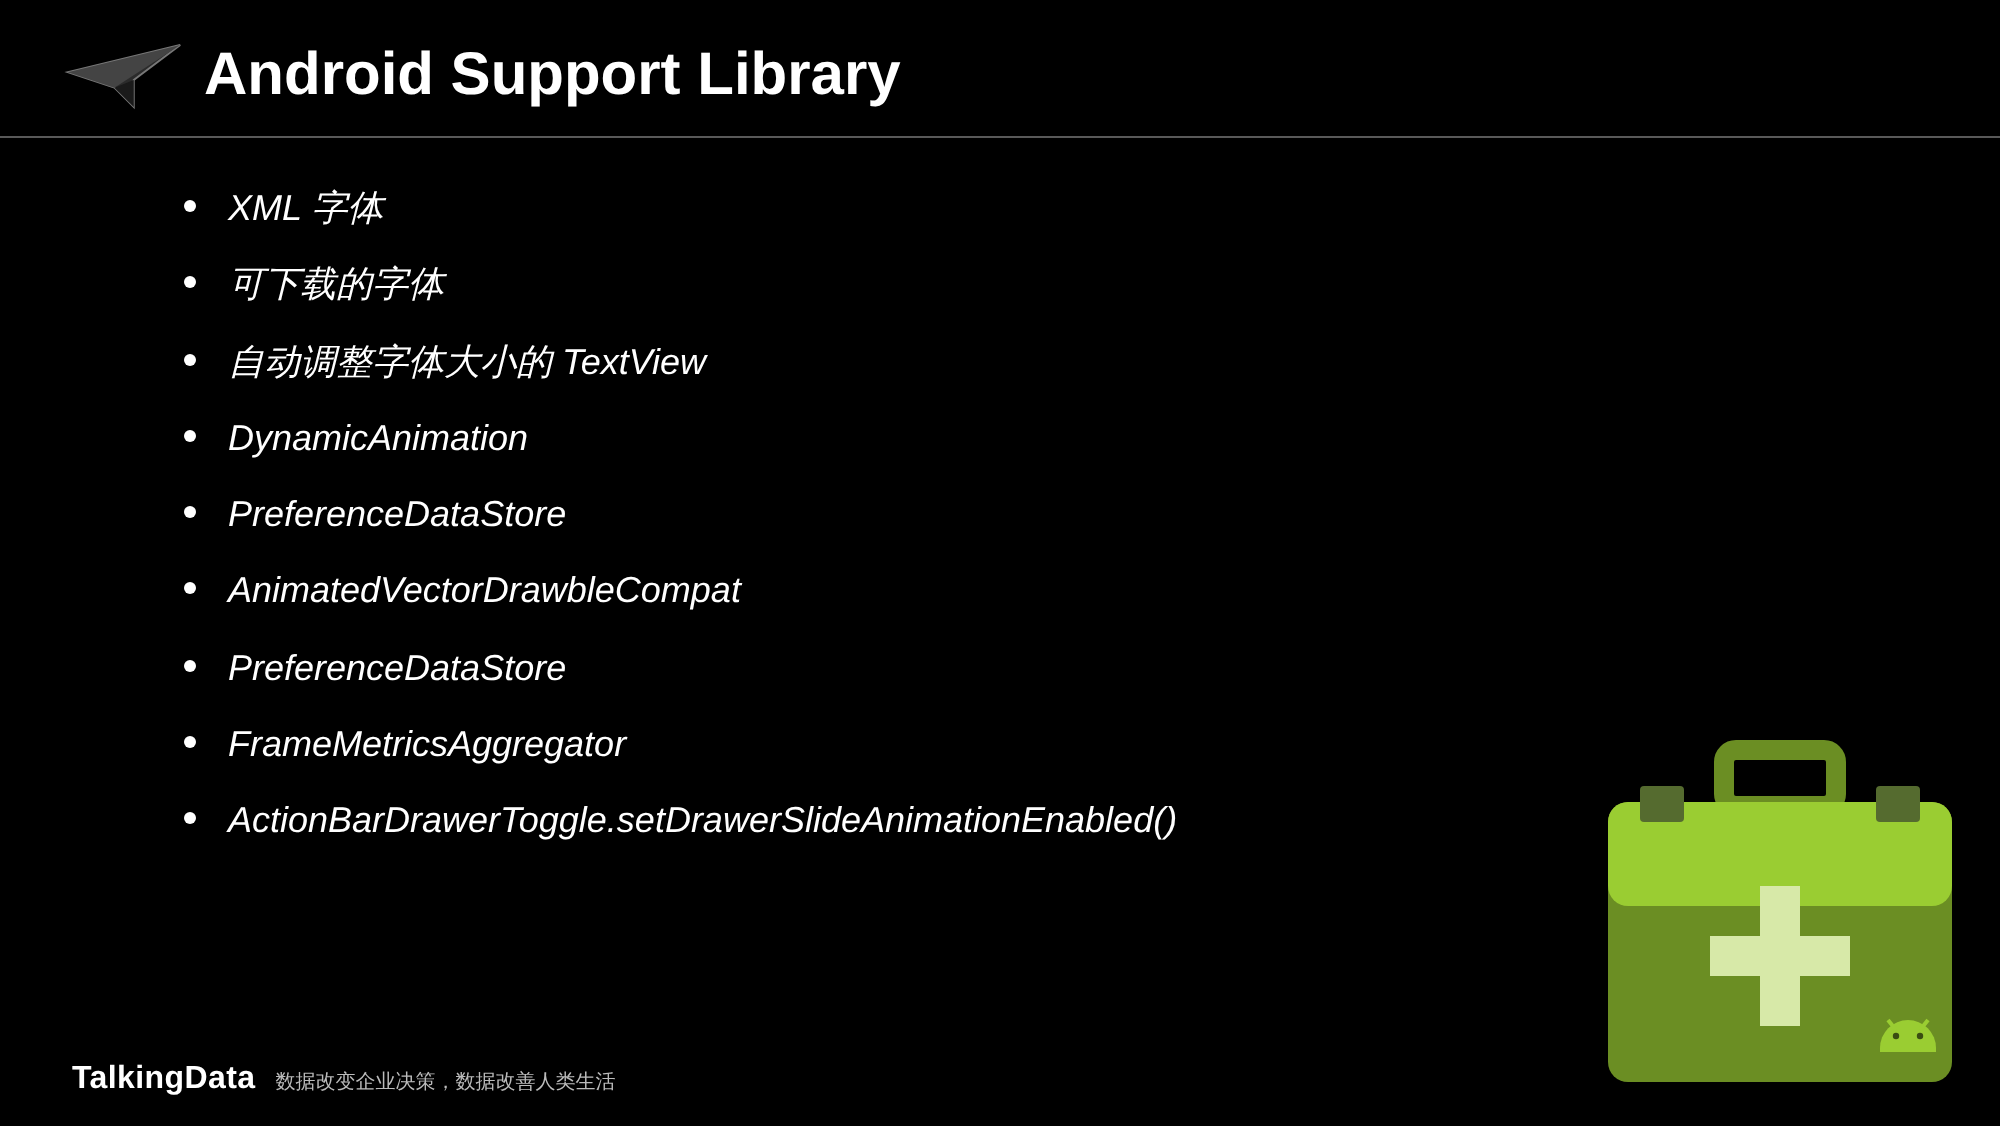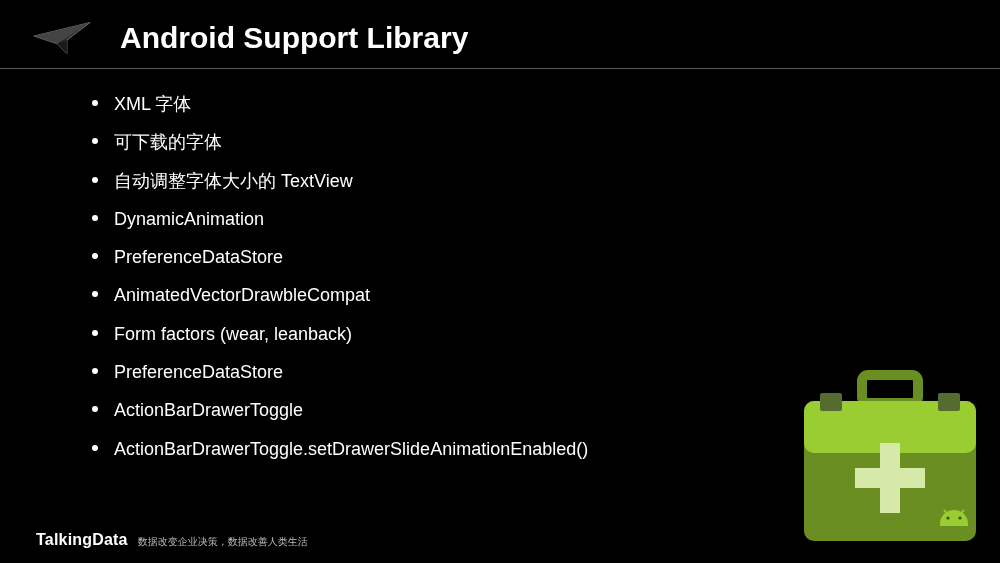--- a/index.html
+++ b/index.html
@@ -4,24 +4,24 @@
 <style>
   * {margin:0;padding:0;box-sizing:border-box;}
   body {
     width:1000px;height:563px;
     background:#000;color:#fff;
     font-family:"Segoe UI","Microsoft YaHei","PingFang SC",Arial,sans-serif;
     position:relative;overflow:hidden;
   }
   .header {display:flex;align-items:center;padding:18px 0 6px 32px;}
   .logo-icon {width:62px;height:40px;display:flex;align-items:center;justify-content:center;}
-  .title {font-size:30px;font-weight:700;margin-left:26px;color:#fff;}
+  .title {font-size:30px;font-weight:700;margin-left:8px;color:#fff;}
   .rule {height:1px;background:rgba(255,255,255,0.35);margin:4px 0 0 0;}
   .content {padding:16px 0 0 114px;}
-  ul.bullets {list-style:none;}
+  ul.bullets {list-style:none;font-style:italic;}
   ul.bullets li {
     font-size:18px;line-height:1.35;
     padding:7px 0 7px 0;position:relative;color:#fff;
   }
   ul.bullets li::before{
     content:"";position:absolute;left:-22px;top:15px;
     width:6px;height:6px;background:#fff;border-radius:50%;
   }
   .footer {position:absolute;left:36px;bottom:14px;display:flex;align-items:baseline;color:#aaa;}
   .footer-brand {font-size:16px;font-weight:600;color:#fff;letter-spacing:0.2px;}
@@ -44,23 +44,22 @@
 <div class="rule"></div>
 
 <div class="content">
   <ul class="bullets">
     <li>XML 字体</li>
     <li>可下载的字体</li>
     <li>自动调整字体大小的 TextView</li>
     <li>DynamicAnimation</li>
     <li>PreferenceDataStore</li>
     <li>AnimatedVectorDrawbleCompat</li>
-    <li>Form factors (wear, leanback)</li>
     <li>PreferenceDataStore</li>
-    <li>ActionBarDrawerToggle</li>
+    <li>FrameMetricsAggregator</li>
     <li>ActionBarDrawerToggle.setDrawerSlideAnimationEnabled()</li>
   </ul>
 </div>
 
 <div class="footer">
   <span class="footer-brand">TalkingData</span>
   <span class="footer-tag">数据改变企业决策，数据改善人类生活</span>
 </div>
 
 <div class="art">

